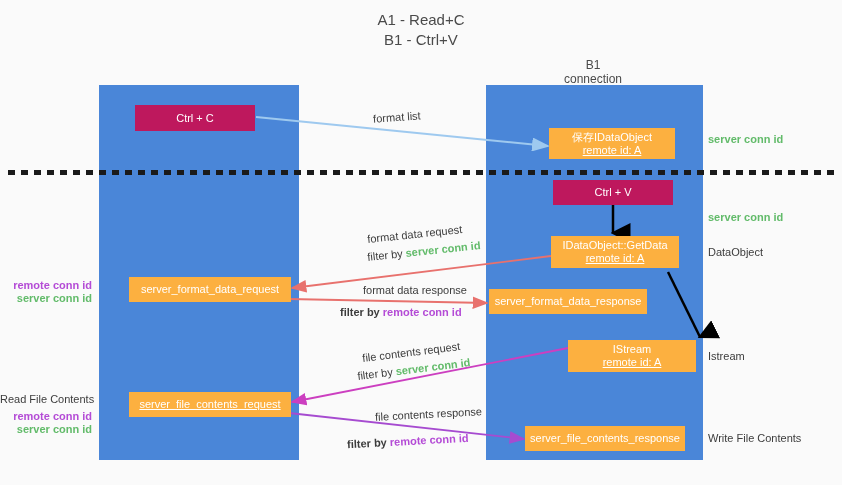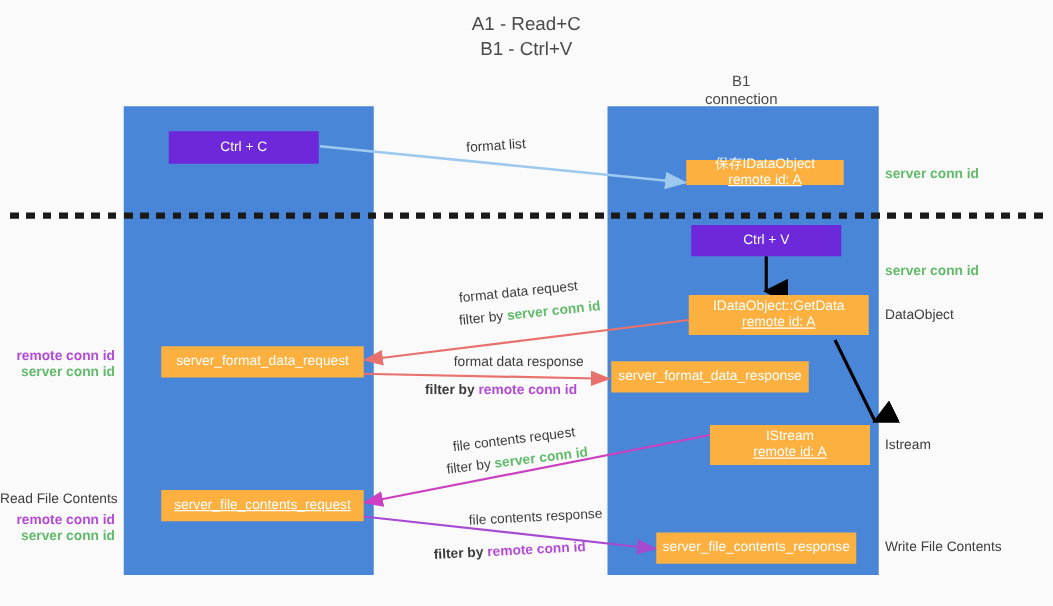--- a/index.html
+++ b/index.html
@@ -65,21 +65,21 @@
     display: flex;
     flex-direction: column;
     align-items: center;
     justify-content: center;
     color: #ffffff;
     font-size: 11px;
     line-height: 13px;
     text-align: center;
     padding: 2px 4px;
   }
-  .box.green { background: #6d28d9; text-align: center; }
+  .box.green { background: #be185d; text-align: center; }
   .box.orange { background: #fcb040; }
   .box .l2 { display: block; text-decoration: underline; }
 
   
   .lbl {
     position: absolute;
     font-size: 11px;
     line-height: 14px;
     color: #404040;
     white-space: nowrap;
@@ -156,30 +156,30 @@
 
     <line x1="289" y1="413" x2="524" y2="439" stroke="#a64bd0" stroke-width="1.8" marker-end="url(#ah-purple)"></line>
   </svg>
 
   <div class="divider"></div>
 
   <div class="box green" style="left:135px; top:105px; width:120px; height:26px;">
     <span>Ctrl + C</span>
   </div>
 
-  <div class="box orange" style="left:549px; top:128px; width:126px; height:20px;">
+  <div class="box orange" style="left:549px; top:128px; width:126px; height:31px;">
     <span>保存IDataObject</span>
     <span class="l2">remote id: A</span>
   </div>
 
   <div class="box green" style="left:553px; top:180px; width:120px; height:25px;">
     <span>Ctrl + V</span>
   </div>
 
-  <div class="box orange" style="left:551px; top:236px; width:144px; height:32px;">
+  <div class="box orange" style="left:551px; top:236px; width:128px; height:32px;">
     <span>IDataObject::GetData</span>
     <span class="l2">remote id: A</span>
   </div>
 
   <div class="box orange" style="left:129px; top:277px; width:162px; height:25px;">
     <span>server_format_data_request</span>
   </div>
 
   <div class="box orange" style="left:489px; top:289px; width:158px; height:25px;">
     <span>server_format_data_response</span>

